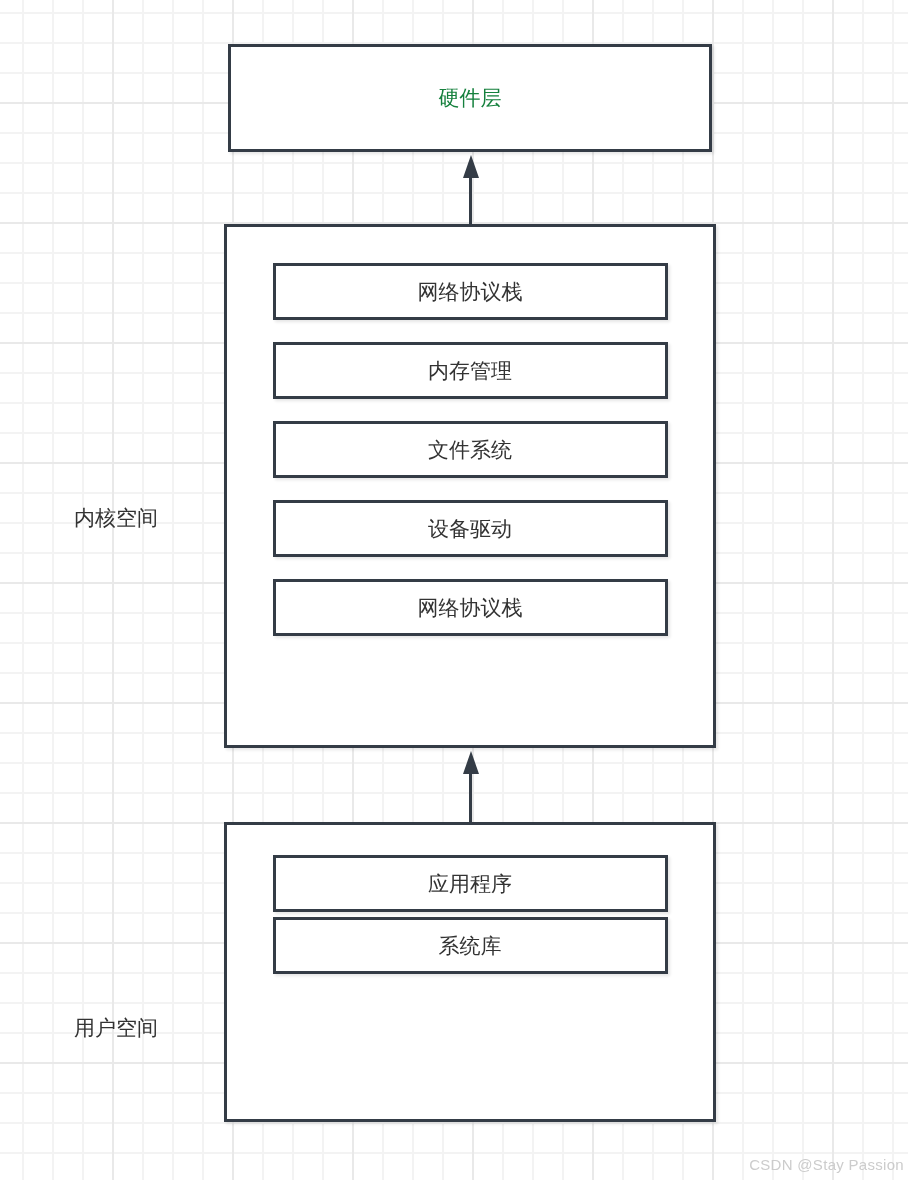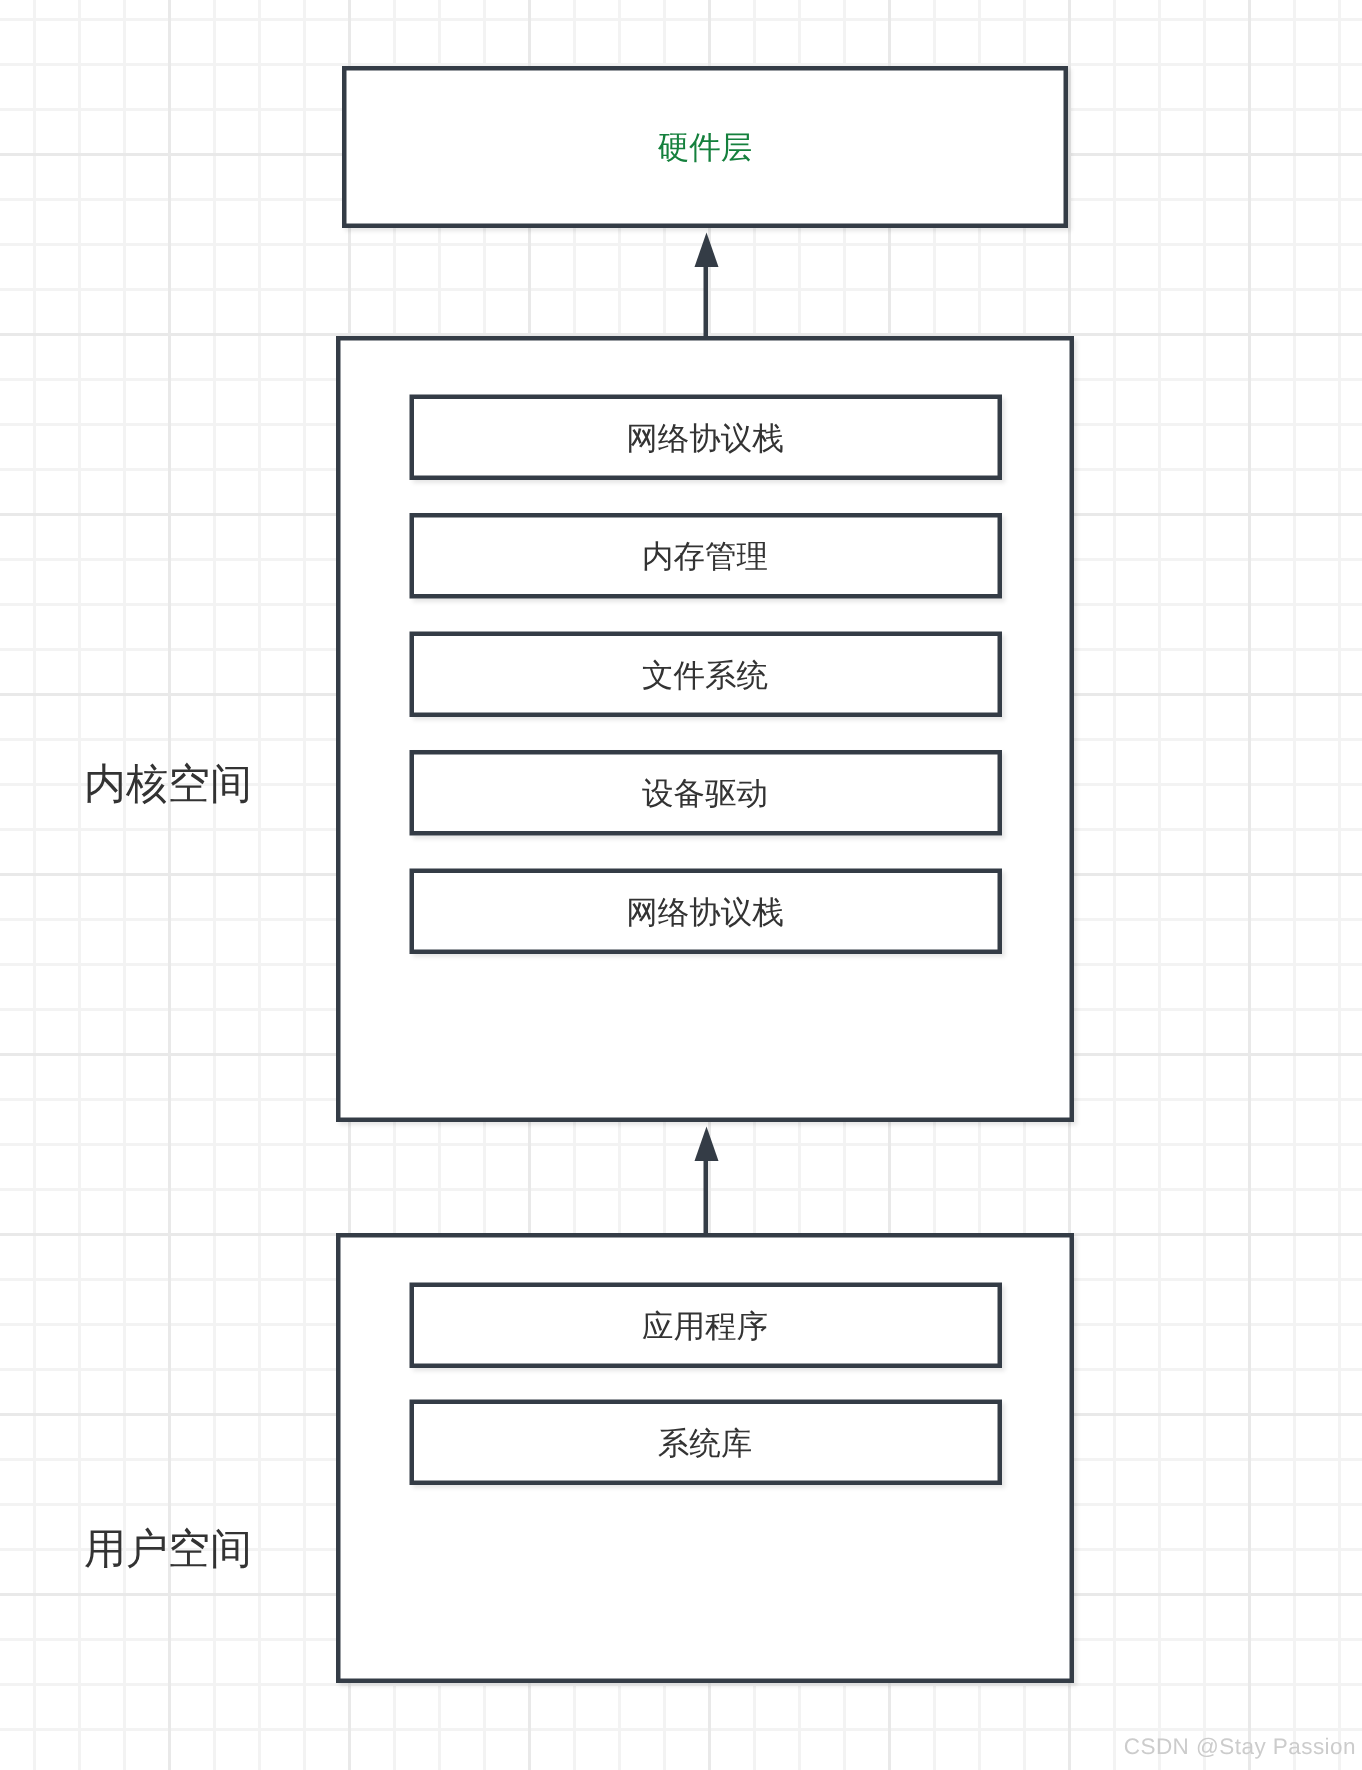--- a/index.html
+++ b/index.html
@@ -38,42 +38,42 @@
   .container-box {
     position: absolute;
     background: #ffffff;
     border: 3px solid #343c46;
     box-shadow: 2px 2px 3px rgba(0,0,0,0.10);
     display: flex;
     flex-direction: column;
     align-items: center;
   }
   .kernel-container { left: 224px; top: 224px; width: 492px; height: 524px; padding-top: 36px; gap: 22px; }
-  .user-container   { left: 224px; top: 822px; width: 492px; height: 300px; padding-top: 30px; gap: 21px; }
+  .user-container   { left: 224px; top: 822px; width: 492px; height: 300px; padding-top: 30px; gap: 5px; }
 
   .module-box {
     width: 395px;
     height: 57px;
     background: #ffffff;
     border: 3px solid #343c46;
     box-shadow: 2px 2px 3px rgba(0,0,0,0.10);
     display: flex;
     align-items: center;
     justify-content: center;
     color: #333333;
     font-size: 21px;
     flex: 0 0 auto;
   }
 
   .space-label {
     position: absolute;
-    left: 56px;
+    left: 74px;
     width: 110px;
     color: #333333;
-    font-size: 28px;
+    font-size: 21px;
     white-space: nowrap;
   }
   .kernel-label { top: 504px; }
   .user-label   { top: 1014px; }
 
   .arrow {
     position: absolute;
     left: 462px;
     width: 17px;
     display: flex;

